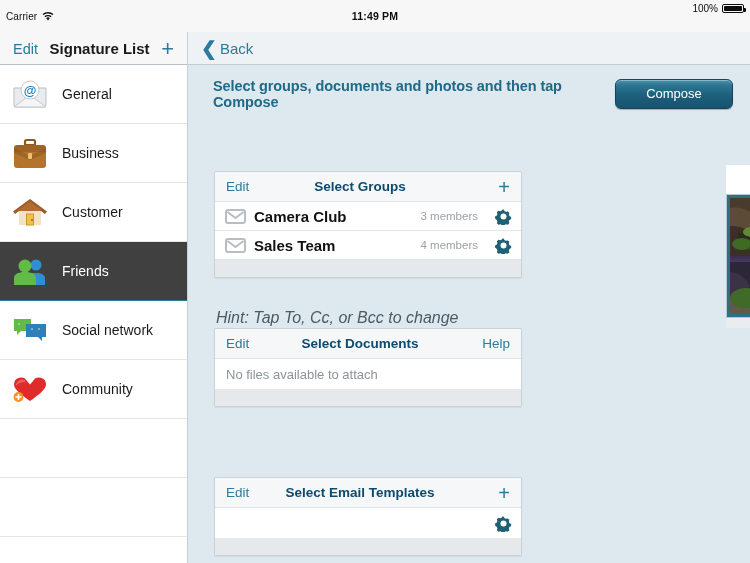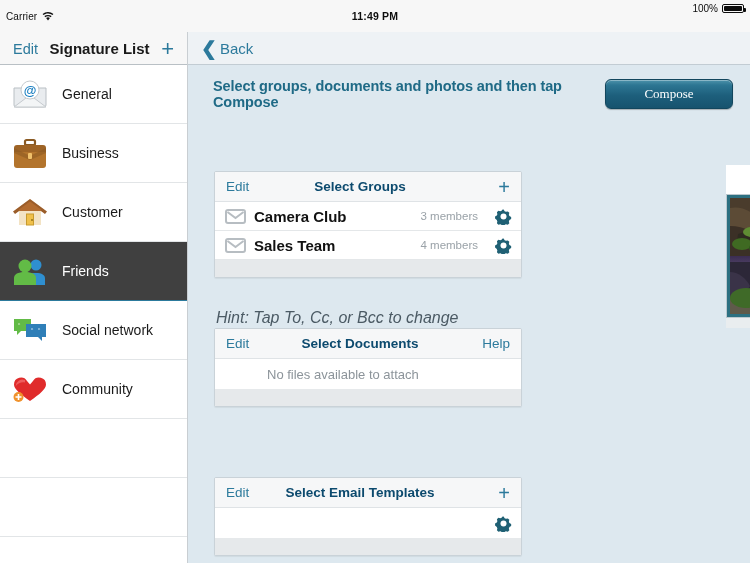--- a/index.html
+++ b/index.html
@@ -96,28 +96,27 @@
     position: relative; overflow: hidden;
   }
   .instruction-row {
     height: 57px; display: flex; align-items: center;
     padding: 0 17px 0 25px; 
   }
   .instruction {
     flex: 1; font-size: 14.5px; font-weight: bold; color: #1f6a86; letter-spacing: -0.1px;
   }
   .compose-btn {
-    width: 128px; height: 30px; border-radius: 6px;
+    width: 118px; height: 30px; border-radius: 6px;
     background: linear-gradient(to bottom, #4d93ab 0%, #2d7693 18%, #1d5f7c 55%, #17536e 100%);
     border: 1px solid #12465d;
     color: #ffffff; font-size: 13px;
     display: flex; align-items: center; justify-content: center;
     box-shadow: 0 1px 1px rgba(0,0,0,.25), inset 0 1px 0 rgba(255,255,255,.35);
     cursor: pointer;
-    font-family: Liberation Serif, serif;
   }
 
   
   .card {
     background: #ffffff;
     border: 1px solid #c9d2d8;
     border-radius: 2px;
     overflow: hidden;
     box-shadow: 0 1px 1px rgba(0,0,0,.06);
   }
@@ -144,21 +143,21 @@
   }
   .row:last-child { border-bottom: none; }
   .row-ico { width: 21px; height: 16px; flex: 0 0 21px; display: flex; align-items: center; }
   .row-name { font-size: 15px; font-weight: bold; color: #111; }
   .row-meta { margin-left: auto; font-size: 11.5px; color: #9aa2a8; }
   .gear { width: 17px; height: 17px; flex: 0 0 17px; margin-left: 9px; cursor: pointer; }
   .gear svg { display: block; }
   .card-foot { height: 17px; background: #e6e9eb; }
   .empty-row {
     height: 30px; display: flex; align-items: center; padding-left: 11px;
-    font-size: 13px; color: #8c949a; margin-left: 41px;
+    font-size: 13px; color: #8c949a;
   }
   .tpl-row {
     height: 30px; display: flex; align-items: center; padding: 0 9px 0 11px;
     font-size: 13px; color: #1a1a1a;
   }
   .hint {
     font-size: 16px; font-style: italic; color: #4b5a64;
     padding-left: 2px; margin-bottom: 17px;
   }
 

